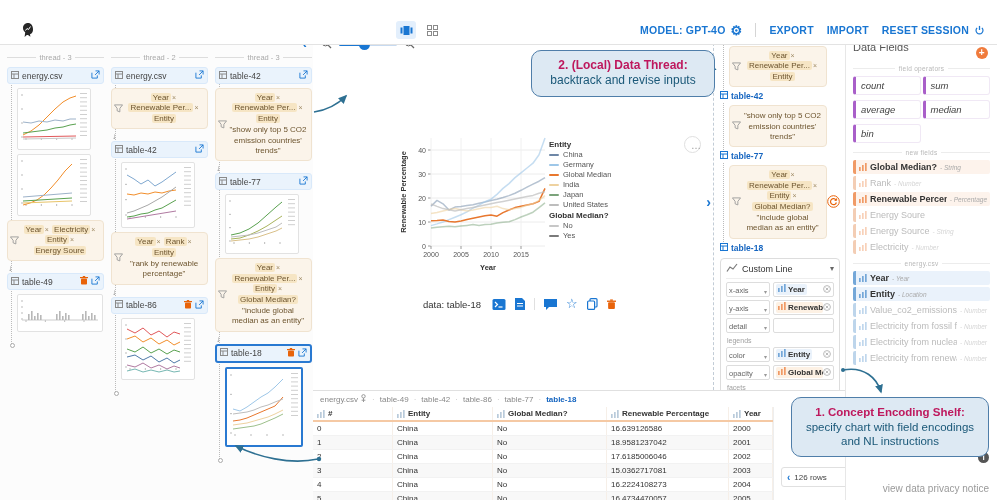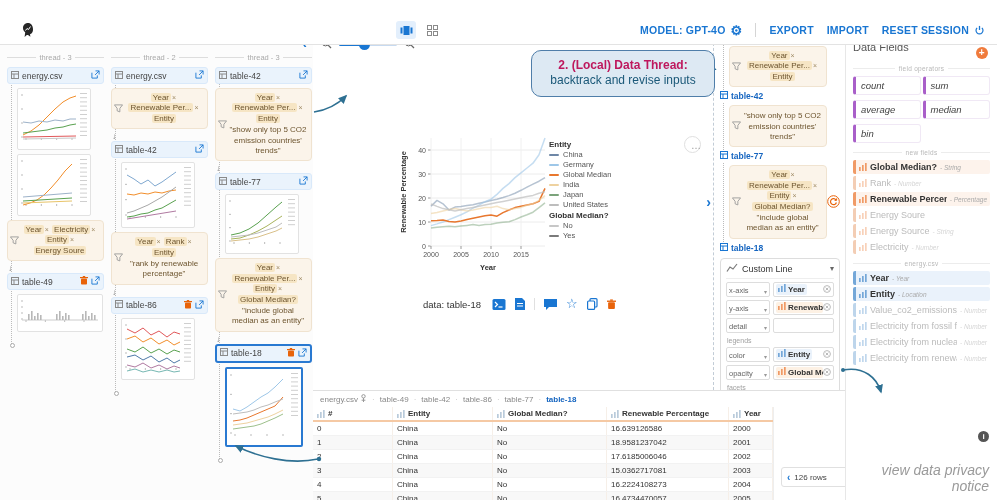--- a/index.html
+++ b/index.html
@@ -123,21 +123,21 @@
   .fieldchip.on.derived{background:#fdf3ec;}
   .fieldchip.on.original{background:#eaf2fb;}
   .fieldchip.off{border-left-color:#f3cdb4;}
   .fieldchip.off.original{border-left-color:#bdd5eb;}
   .fieldchip.off .fname{font-weight:normal;color:#bbb;}
   .fieldchip.off .ftype{color:#d5d5d5;}
   .fieldchip.off .icn{opacity:.45;}
   .privacy{position:absolute;right:8px;bottom:6px;text-align:right;}
   .info-i{display:inline-block;width:11px;height:11px;border-radius:50%;background:#555;color:#fff;
           font-size:8px;font-weight:bold;line-height:11px;text-align:center;cursor:pointer;}
-  .privacy .ptext{font-size:14px;color:#9a9a9a;margin-top:19px;cursor:pointer;font-style:italic;}
+  .privacy .ptext{font-size:10px;color:#9a9a9a;margin-top:19px;cursor:pointer;}
 
   
   .dataview{position:absolute;left:313px;top:390px;width:532px;height:110px;background:#fff;
             border-top:1px solid #e0e0e0;box-sizing:border-box;overflow:hidden;}
   .dtabs{display:flex;align-items:center;gap:5px;font-size:8px;color:#888;padding:3px 0 2px 7px;}
   .dtab{display:flex;align-items:center;gap:2px;cursor:pointer;white-space:nowrap;}
   .dtab.active{color:#1565c0;font-weight:bold;}
   .dot{color:#ccc;}
   .dtable{position:absolute;left:0;top:16px;width:460px;border-right:1px solid #eee;}
   .drow{display:grid;grid-template-columns:80px 100px 114px 122px 44px;}
@@ -1199,20 +1199,23 @@
       <div class="rows-box">
         <span class="bchev">‹</span>
         <span>126 rows</span>
       </div>
     </div>
   </section>
 
   <div class="callout" style="left:531px;top:50px;width:164px;">
     <b>2. (Local) Data Thread:</b><span> backtrack and revise inputs</span>
   </div>
+  <div class="callout" style="left:791px;top:397px;width:178px;font-size:11.5px;">
+    <b>1. Concept Encoding Shelf:</b><span> specify chart with field encodings and NL instructions</span>
+  </div>
 
   <svg class="arrows" width="997" height="500">
     <defs>
       <marker id="arr" markerWidth="7" markerHeight="7" refX="4.5" refY="2.5" orient="auto">
         <path d="M0,0 L5.5,2.5 L0,5 z" fill="#2e7092"></path>
       </marker>
     </defs>
     <path d="M 314,112 C 328,110 338,104 346,96" fill="none" stroke="#2e7092" stroke-width="1.6" marker-end="url(#arr)"></path>
     <path d="M 697,80 C 709,86 714,76 711,64" fill="none" stroke="#2e7092" stroke-width="1.6" marker-end="url(#arr)"></path>
     <path d="M 318,459 C 290,465 258,457 236,446" fill="none" stroke="#2e7092" stroke-width="1.6" marker-end="url(#arr)"></path>

